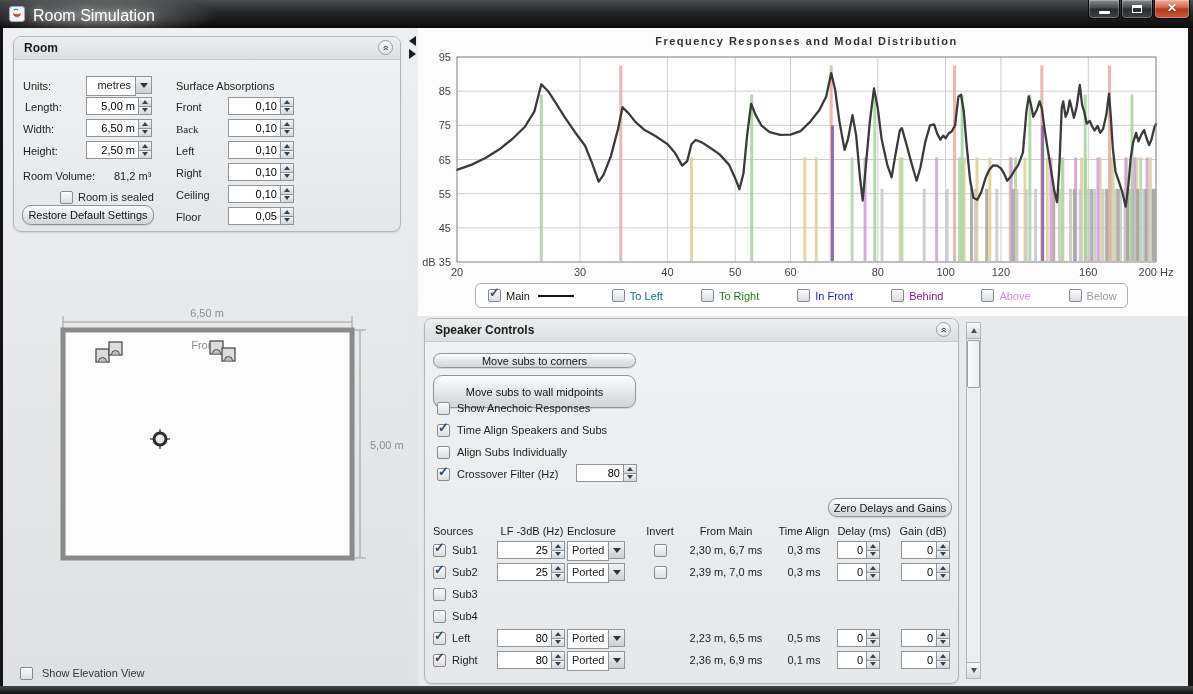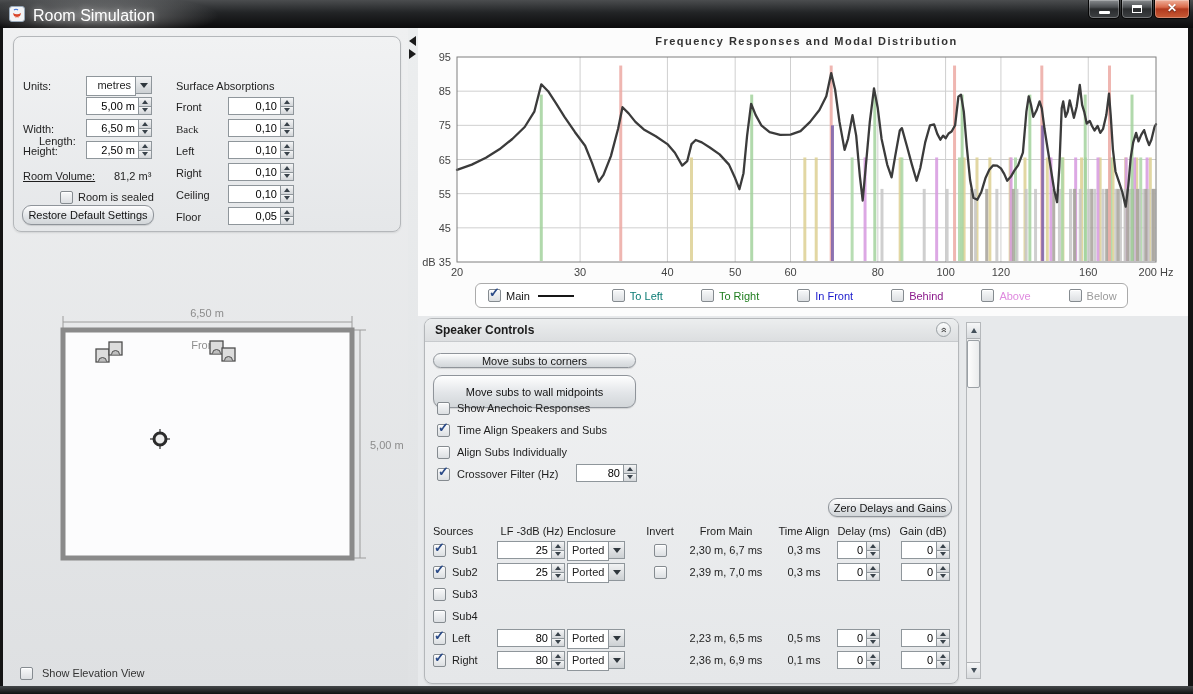--- a/index.html
+++ b/index.html
@@ -124,29 +124,35 @@
 
   <div class="left-pane"></div>
   <div class="splitter">
     <div class="split-arrow l"></div>
     <div class="split-arrow r"></div>
   </div>
   <div class="right-pane"></div>
   <div class="chart-region"></div>
 
   <div class="section" style="left:13px;top:36px;width:388px;height:196px;">
+    <div class="section-h">
+      <span>Room</span>
+      <div class="chev">
+          <span>»</span>
+        </div>
+    </div>
     <span class="lbl" style="left:9px;top:43px;">Units:</span>
     <span class="ph" style="left:72px;top:39px;" id="units-combo"><span class="combo">
           <span class="cfield right" style="width:50px">metres</span>
           <span class="cbtn">
             <i></i>
           </span>
         </span></span>
     <div id="dims-rows">
-        <span class="lbl" style="left:25px;top:64px;margin-top:34px;">Length:</span>
+        <span class="lbl" style="left:11px;top:64px;">Length:</span>
         <span class="ph" style="left:72px;top:60px;"><span class="spinner">
             <span class="sbox" style="width:53px">5,00 m</span>
             <span class="sbtns">
               <span class="sb up">
                 <i></i>
               </span>
               <span class="sb dn">
                 <i></i>
               </span>
             </span>
@@ -169,21 +175,21 @@
             <span class="sbtns">
               <span class="sb up">
                 <i></i>
               </span>
               <span class="sb dn">
                 <i></i>
               </span>
             </span>
           </span></span>
       </div>
-    <span class="lbl" style="left:9px;top:133px;text-decoration:underline;">Room Volume:</span>
+    <span class="lbl" style="left:9px;top:133px;">Room Volume:</span>
     <span class="lbl" style="left:100px;top:133px;">81,2 m³</span>
     <span class="ph" style="left:46px;top:153px;" id="sealed-cbx"><span class="cbx"></span></span>
     <span class="lbl" style="left:64px;top:154px;text-align:right;">Room is sealed</span>
     <div class="btn" style="left:8px;top:168px;width:132px;height:20px;">Restore Default Settings</div>
     <span class="lbl" style="left:162px;top:43px;">Surface Absorptions</span>
     <div id="abs-rows">
         <span class="lbl" style="left:162px;top:64px;">Front</span>
         <span class="ph" style="left:214px;top:60px;"><span class="spinner">
             <span class="sbox" style="width:53px">0,10</span>
             <span class="sbtns">

